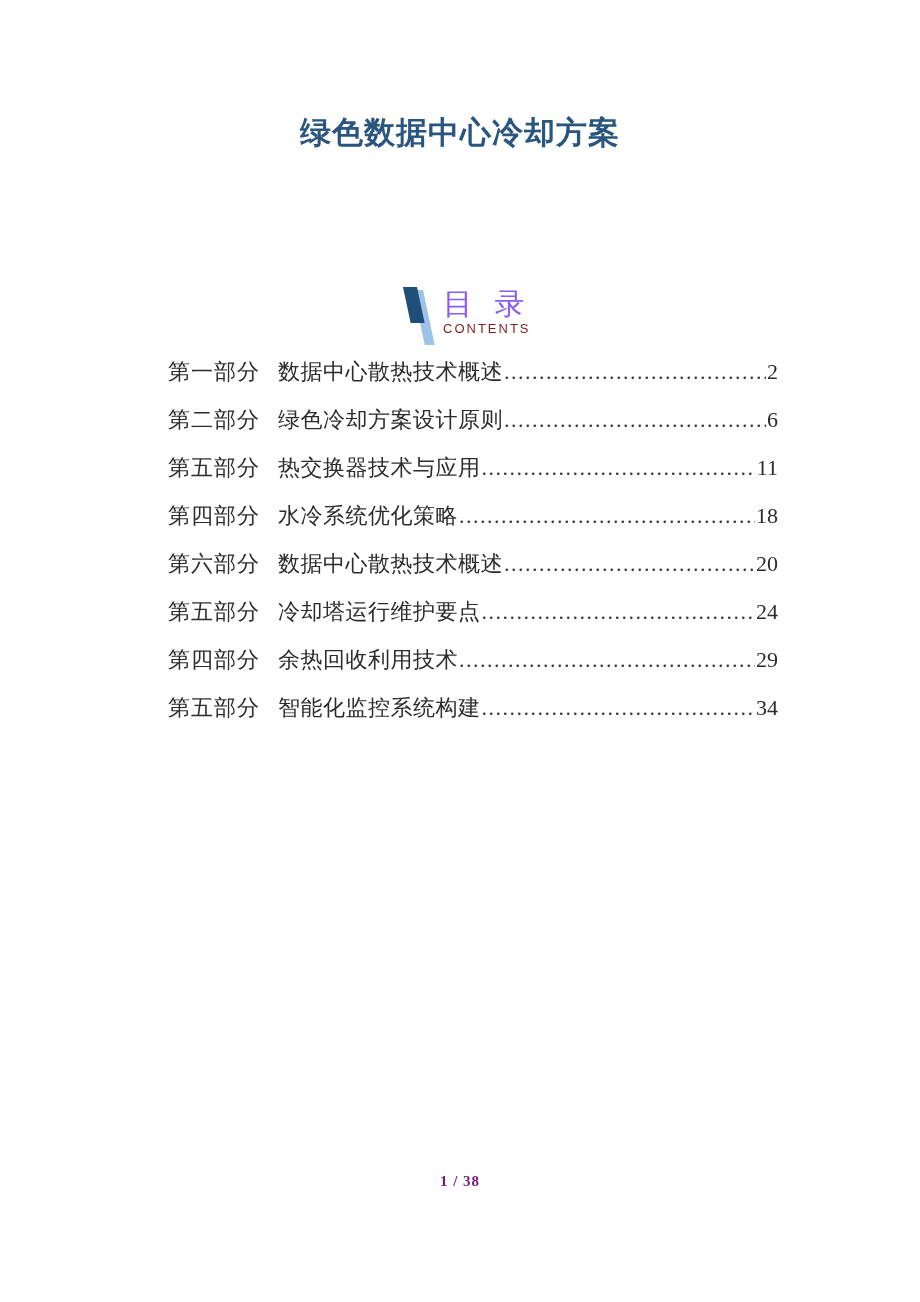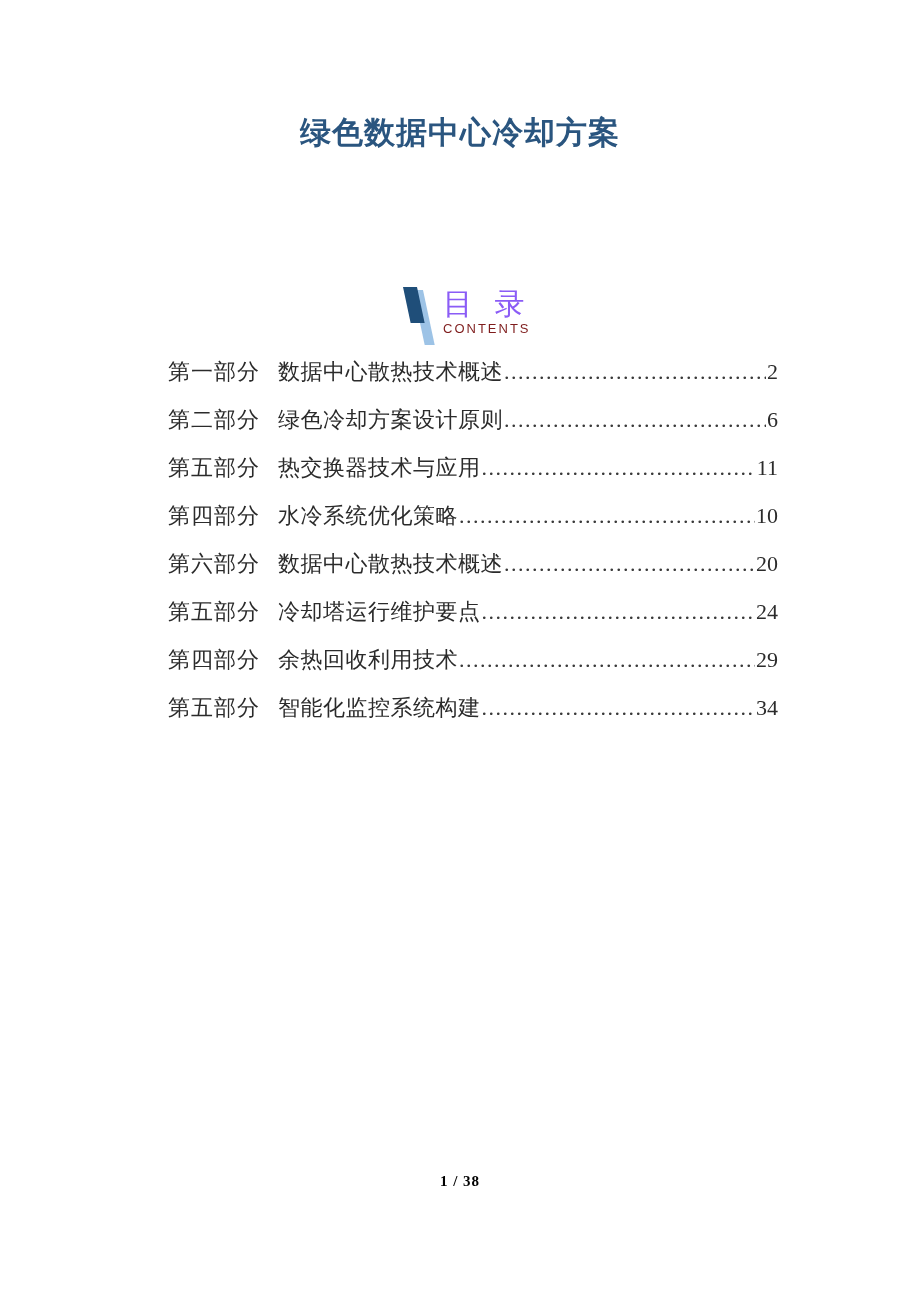--- a/index.html
+++ b/index.html
@@ -121,21 +121,21 @@
   }
   .page-footer {
     position: absolute;
     top: 1173px;
     left: 0;
     width: 100%;
     text-align: center;
     font-family: "Liberation Serif", "DejaVu Serif", serif;
     font-size: 15px;
     font-weight: bold;
-    color: #000000;
+    color: #701a75;
     letter-spacing: 1px;
   }
 </style>
 </head>
 <body>
 
 <div class="page">
 
   <h1 class="doc-title">绿色数据中心冷却方案</h1>
 
@@ -169,21 +169,21 @@
     <span class="toc-part">第五部分</span>
     <span class="toc-name">热交换器技术与应用</span>
     <span class="toc-leader">............................................................................................................................................................................................................................................................................................................</span>
     <span class="toc-page">11</span>
   </div>
 
   <div class="toc-row">
     <span class="toc-part">第四部分</span>
     <span class="toc-name">水冷系统优化策略</span>
     <span class="toc-leader">............................................................................................................................................................................................................................................................................................................</span>
-    <span class="toc-page">10</span>
+    <span class="toc-page">18</span>
   </div>
 
   <div class="toc-row">
     <span class="toc-part">第六部分</span>
     <span class="toc-name">数据中心散热技术概述</span>
     <span class="toc-leader">............................................................................................................................................................................................................................................................................................................</span>
     <span class="toc-page">20</span>
   </div>
 
   <div class="toc-row">

